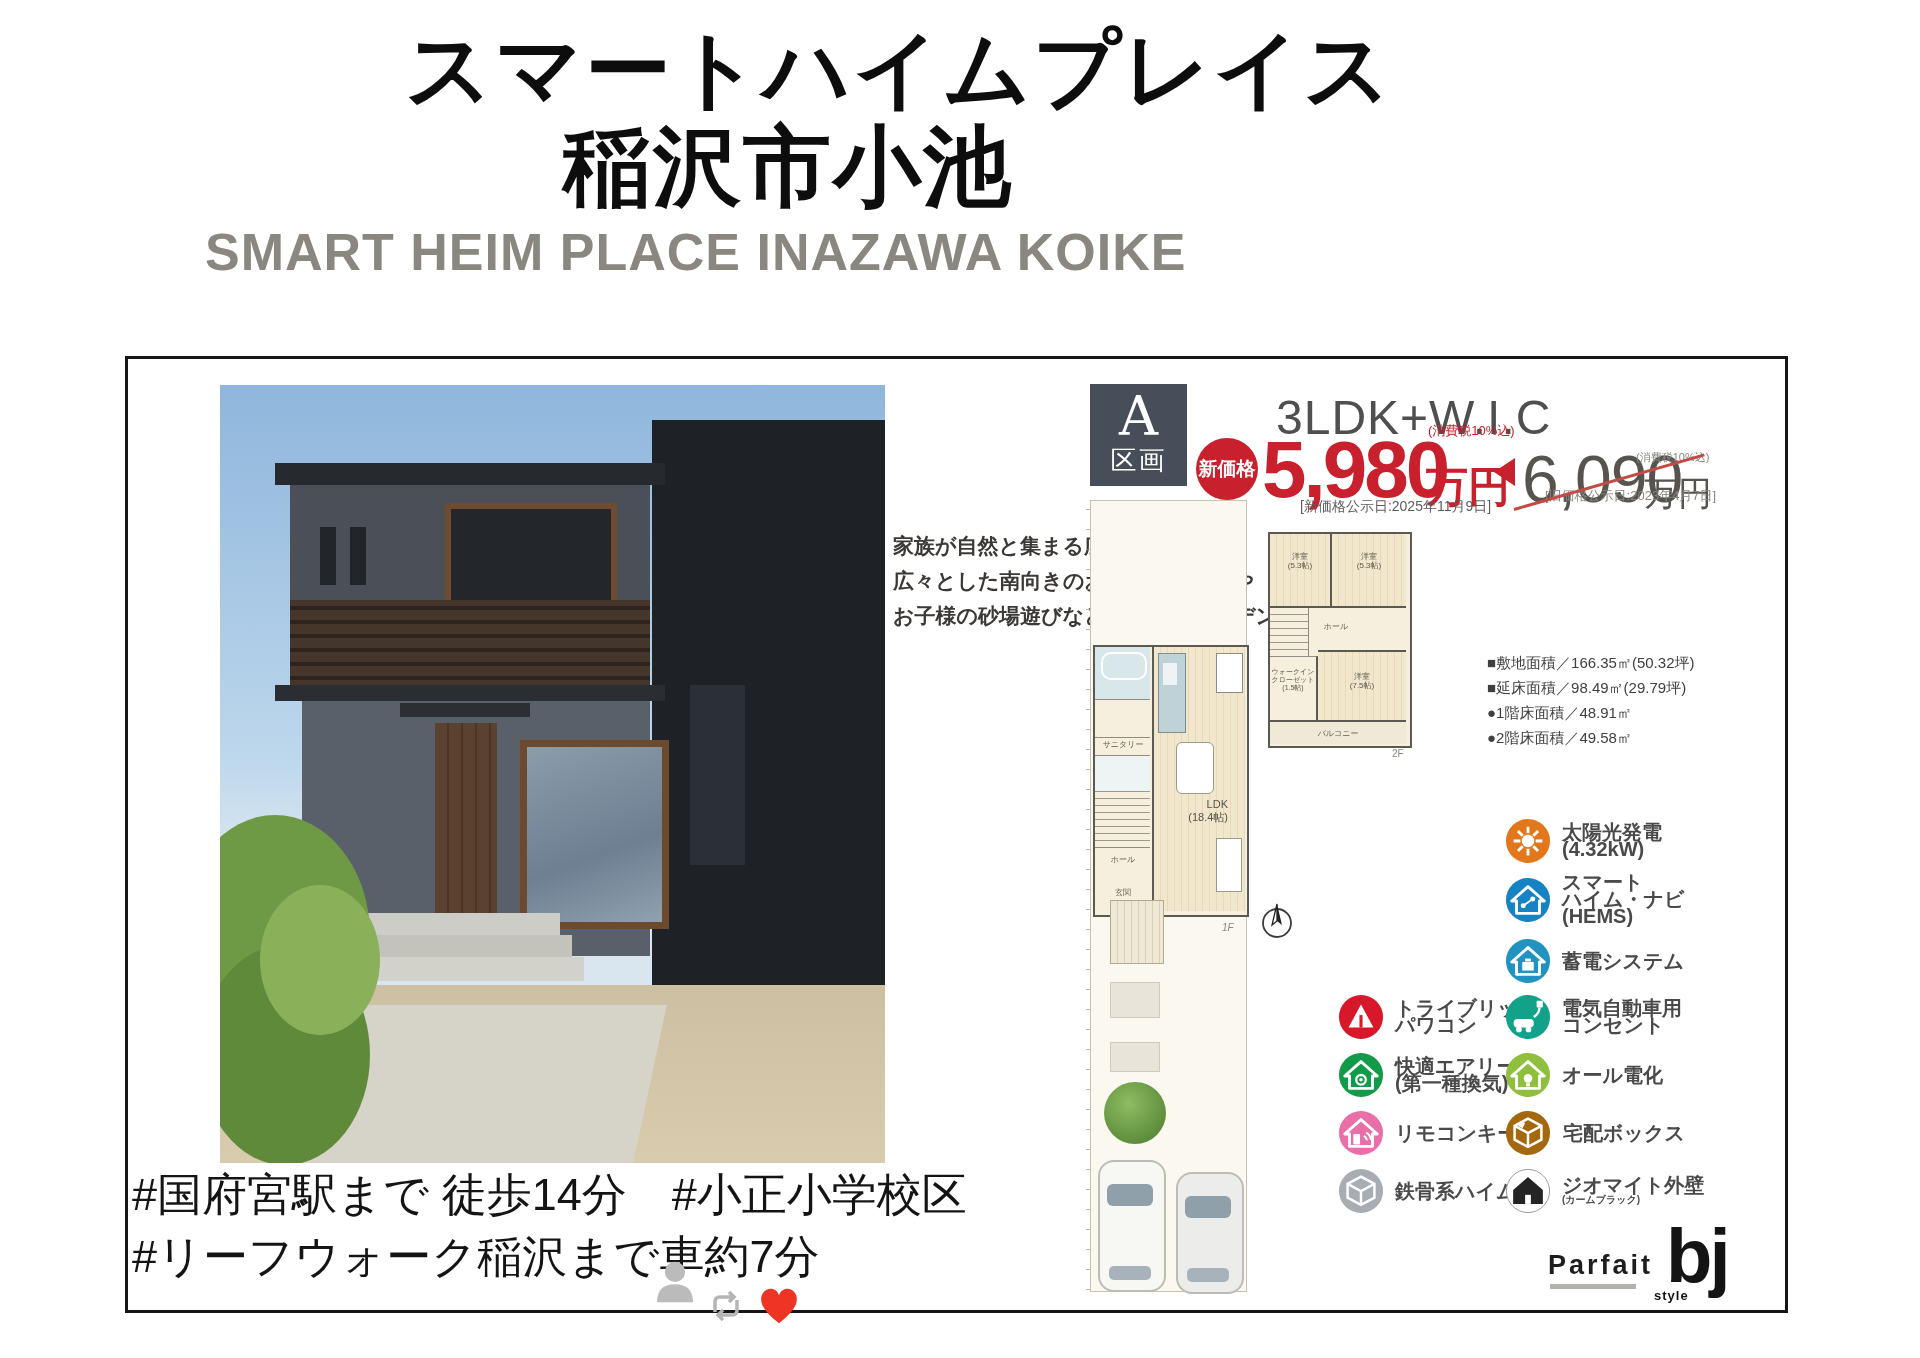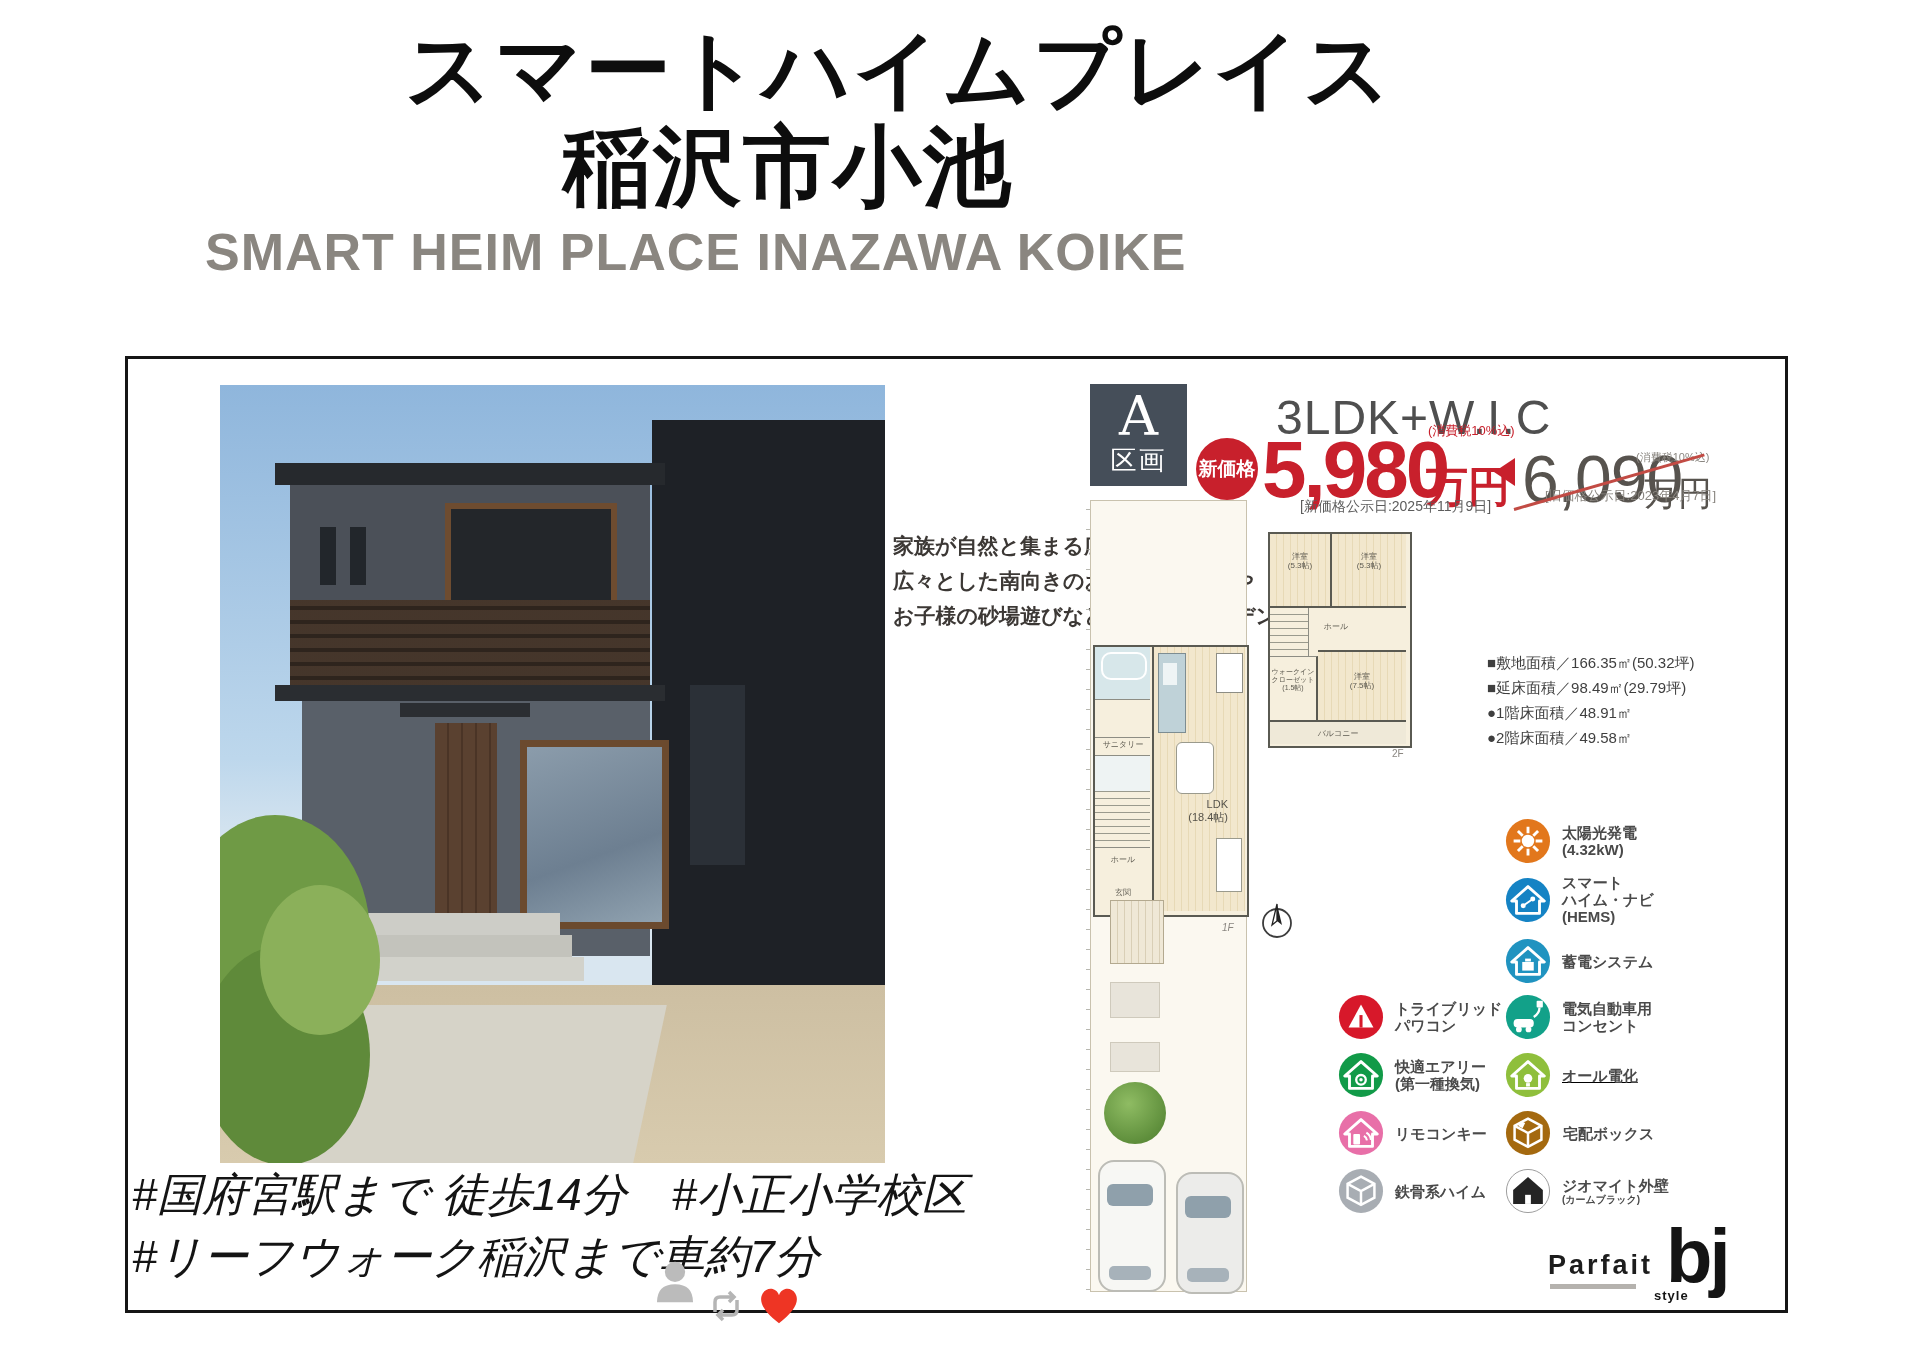--- a/index.html
+++ b/index.html
@@ -37,21 +37,21 @@
   .ph-lowwin{left:300px;top:355px;width:135px;height:175px;background:linear-gradient(160deg,#8b9cab,#6d7f91 60%,#90a2b0);border:7px solid #6b4a2e;}
   .ph-step1{left:140px;top:528px;width:200px;height:22px;background:#cdcdc7;}
   .ph-step2{left:128px;top:550px;width:224px;height:22px;background:#c3c3bc;}
   .ph-step3{left:116px;top:572px;width:248px;height:24px;background:#d2d2cb;}
   .ph-bush1,.ph-bush2,.ph-bush3{border-radius:50%;}
   .ph-bush1{left:-40px;top:430px;width:190px;height:240px;background:#6f9a45;}
   .ph-bush2{left:-20px;top:560px;width:170px;height:220px;background:#5f8a3a;}
   .ph-bush3{left:40px;top:500px;width:120px;height:150px;background:#8bb05a;}
 
   
-  .hashtag{left:132px;color:#141414;font-size:45px;line-height:1.2;font-weight:500;font-style:italic;}
+  .hashtag{left:132px;color:#141414;font-size:45px;line-height:1.2;font-weight:500;}
 
   
   .ablock{left:1090px;top:384px;width:97px;height:102px;background:#454e59;color:#fff;text-align:center;}
   .ablock .letter{font-family:"DejaVu Serif",serif;font-size:54px;line-height:58px;margin-top:4px;}
   .ablock .word{font-size:26px;line-height:28px;letter-spacing:2px;}
   .layout-txt{left:1276px;top:390px;font-size:48px;color:#4f4f4f;letter-spacing:1px;}
   .badge{left:1196px;top:438px;width:62px;height:62px;border-radius:50%;background:#c8202c;color:#fff;
          display:flex;align-items:center;justify-content:center;font-size:19px;font-weight:bold;}
   .np-val{left:1262px;top:430px;font-size:80px;font-weight:bold;color:#c8202c;letter-spacing:-3px;line-height:1;}
   .np-unit{left:1426px;top:466px;font-size:42px;font-weight:bold;color:#c8202c;line-height:1;}
@@ -101,21 +101,21 @@
   .p2-stairs{left:1270px;top:608px;width:38px;height:48px;background:repeating-linear-gradient(0deg,#f6efdd 0 6px,#9a9a8d 6px 7px);border-right:1px solid #8d8d84;}
   .p2-wic{left:1270px;top:656px;width:46px;height:64px;border-top:1px solid #8d8d84;border-right:2px solid #5a5a52;}
   .p2-roomc{left:1318px;top:650px;width:88px;height:70px;border-top:2px solid #5a5a52;}
   .p2-balc{left:1270px;top:720px;width:136px;height:22px;background:#efe9d8;border-top:2px solid #5a5a52;text-align:center;}
   .plan-lbl{font-size:8px;color:#5d5a50;line-height:9px;text-align:center;}
   .ldk-lbl{left:1168px;top:798px;font-size:11px;line-height:13px;color:#55524a;text-align:right;width:60px;}
   .tag-lbl{font-size:10px;color:#8a8680;}
 
   
   .feat{display:flex;align-items:center;gap:11px;width:270px;}
-  .flabel{font-size:15px;font-weight:bold;color:#4a4a4a;line-height:17px;}
+  .flabel{font-size:20px;font-weight:bold;color:#4a4a4a;line-height:17px;}
   .fsub{font-size:10px;font-weight:bold;color:#4a4a4a;line-height:12px;}
   .fi{flex:0 0 46px;}
 
   
   .logo-brand{left:1548px;top:1250px;font-size:27px;font-weight:800;color:#1d1d1d;letter-spacing:3px;}
   .logo-bar{left:1550px;top:1284px;width:86px;height:5px;background:#b5b2ae;}
   .logo-bj{left:1650px;top:1218px;font-size:76px;font-weight:800;color:#141414;letter-spacing:-3px;line-height:1;margin-left:16px;}
   .logo-style{left:1654px;top:1288px;font-size:13px;font-weight:700;color:#141414;letter-spacing:1px;}
 </style>
 </head>
@@ -335,21 +335,21 @@
     <circle cx="24" cy="24" r="23" fill="#12a189"></circle>
     <rect x="9" y="26" width="21" height="9" rx="4" fill="#fff"></rect>
     <circle cx="14.5" cy="37" r="3" fill="#fff"></circle>
       <circle cx="24.5" cy="37" r="3" fill="#fff"></circle>
     <path d="M30 24 Q36 20 36 14" stroke="#fff" stroke-width="2.4" fill="none"></path>
     <rect x="33" y="7" width="6.5" height="7" rx="1" fill="#fff"></rect>
   </svg>
   <div class="flabel pre">電気自動車用
 コンセント</div>
 </div>
-<div class="abs feat" style="left:1505px;top:1052px;text-decoration:underline;">
+<div class="abs feat" style="left:1505px;top:1052px;">
   <svg class="fi" width="46" height="46" viewBox="0 0 48 48">
     <circle cx="24" cy="24" r="23" fill="#8fbf3c"></circle>
     <path d="M24 10 L41 25 L36 25 L36 38 L12 38 L12 25 L7 25 Z" fill="none" stroke="#fff" stroke-width="3" stroke-linejoin="round"></path>
     <circle cx="24" cy="27.5" r="4.5" fill="#fff"></circle>
       <rect x="22" y="32.5" width="4" height="3.5" fill="#fff"></rect>
   </svg>
   <div class="flabel pre">オール電化</div>
 </div>
 <div class="abs feat" style="left:1505px;top:1110px;gap:12px;">
   <svg class="fi" width="46" height="46" viewBox="0 0 48 48">

